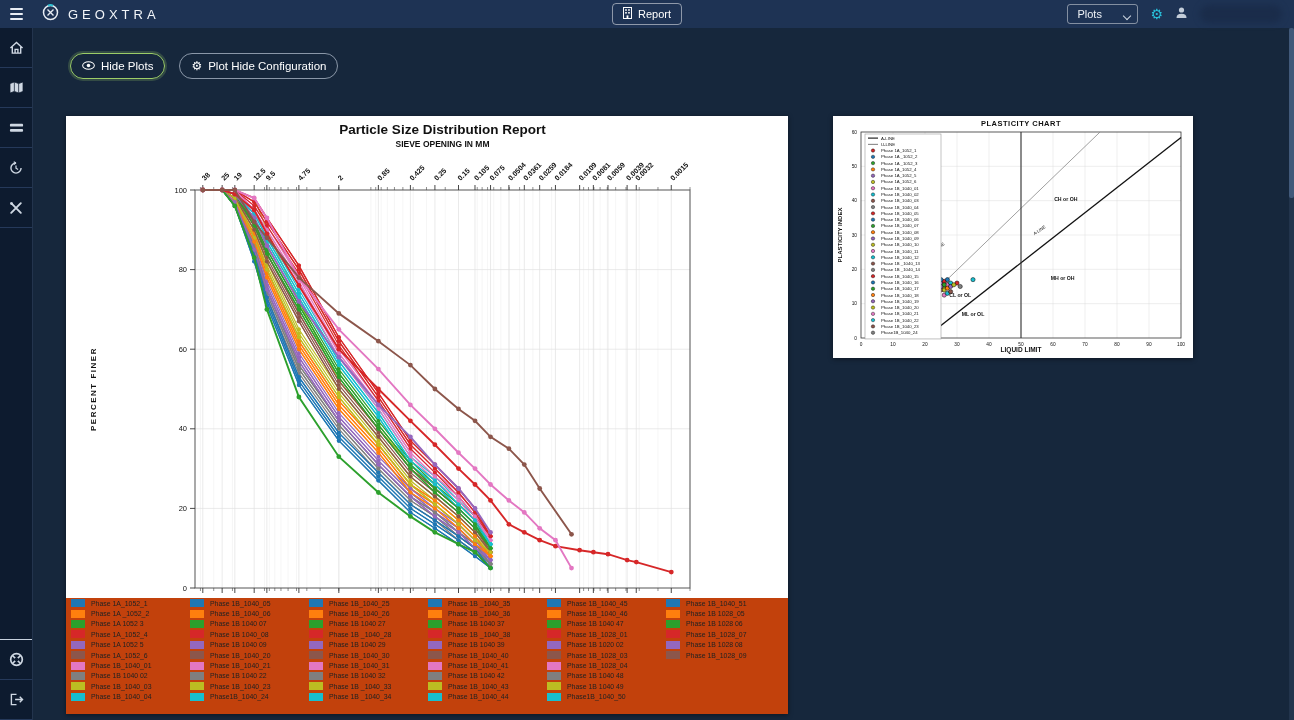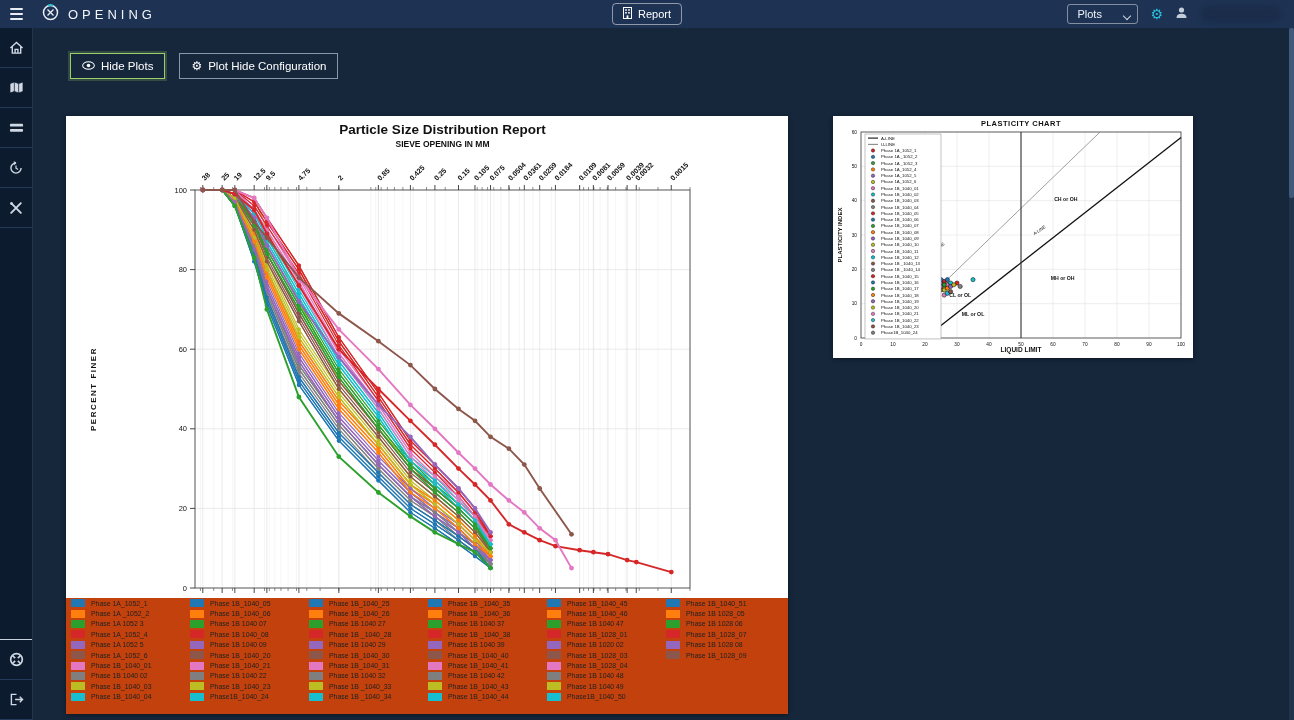--- a/index.html
+++ b/index.html
@@ -43,21 +43,21 @@
     width:32px;height:39px;display:flex;align-items:center;justify-content:center;
     border-bottom:1px solid #25395a;cursor:pointer;
   }
   .side-spacer{flex:1;}
   .side-item.bright-top{border-top:1px solid #c7d2de;}
   .side-item svg{display:block;}
   
   .toolbar{position:absolute;left:70px;top:53px;display:flex;gap:14px;z-index:5;}
   .btn{
     display:inline-flex;align-items:center;gap:6px;color:#fff;font-size:11.5px;
-    background:transparent;border-radius:0;padding:6px 11px;cursor:pointer;white-space:nowrap;
+    background:transparent;border-radius:13px;padding:6px 11px;cursor:pointer;white-space:nowrap;
   }
   .btn-hide{border:1px solid #9ccd67;box-shadow:0 0 0 2px rgba(156,205,103,.22);}
   .btn-config{border:1px solid #8a97a8;}
   .btn .glyph{font-size:12px;line-height:1;}
   
   .card{position:absolute;background:#c2410c;box-shadow:0 1px 5px rgba(0,0,0,.45);}
   #psd-card{left:66px;top:116px;width:722px;height:598px;}
   #plast-card{left:833px;top:116px;width:360px;height:242px;}
   .psd-legend{
     position:absolute;left:5px;top:482px;width:714px;display:flex;
@@ -80,21 +80,21 @@
       <span></span>
   </div>
   <div class="brand-wrap">
     <span>
       <svg width="17" height="17" viewBox="0 0 17 17">
         <circle cx="8.5" cy="8.5" r="7" fill="none" stroke="#e8edf4" stroke-width="1.5"></circle>
         <path d="M5.5 5.5 L11.5 11.5 M11.5 5.5 L5.5 11.5" stroke="#e8edf4" stroke-width="1.4"></path>
         <path d="M6 1.6 A7 7 0 0 1 11 1.6" stroke="#2ec4d6" stroke-width="2" fill="none"></path>
       </svg>
     </span>
-    <span class="brand">OPENING</span>
+    <span class="brand">GEOXTRA</span>
   </div>
   <div class="central-btn">
     <span>
       <svg width="9" height="12" viewBox="0 0 9 12">
         <rect x="0.5" y="0.5" width="8" height="11" fill="none" stroke="#fff" stroke-width="1"></rect>
         <rect x="2.2" y="2.2" width="1.6" height="1.6" fill="#fff"></rect>
           <rect x="5.2" y="2.2" width="1.6" height="1.6" fill="#fff"></rect>
         <rect x="2.2" y="5" width="1.6" height="1.6" fill="#fff"></rect>
           <rect x="5.2" y="5" width="1.6" height="1.6" fill="#fff"></rect>
         <rect x="3.6" y="8.4" width="1.8" height="3" fill="#fff"></rect>

